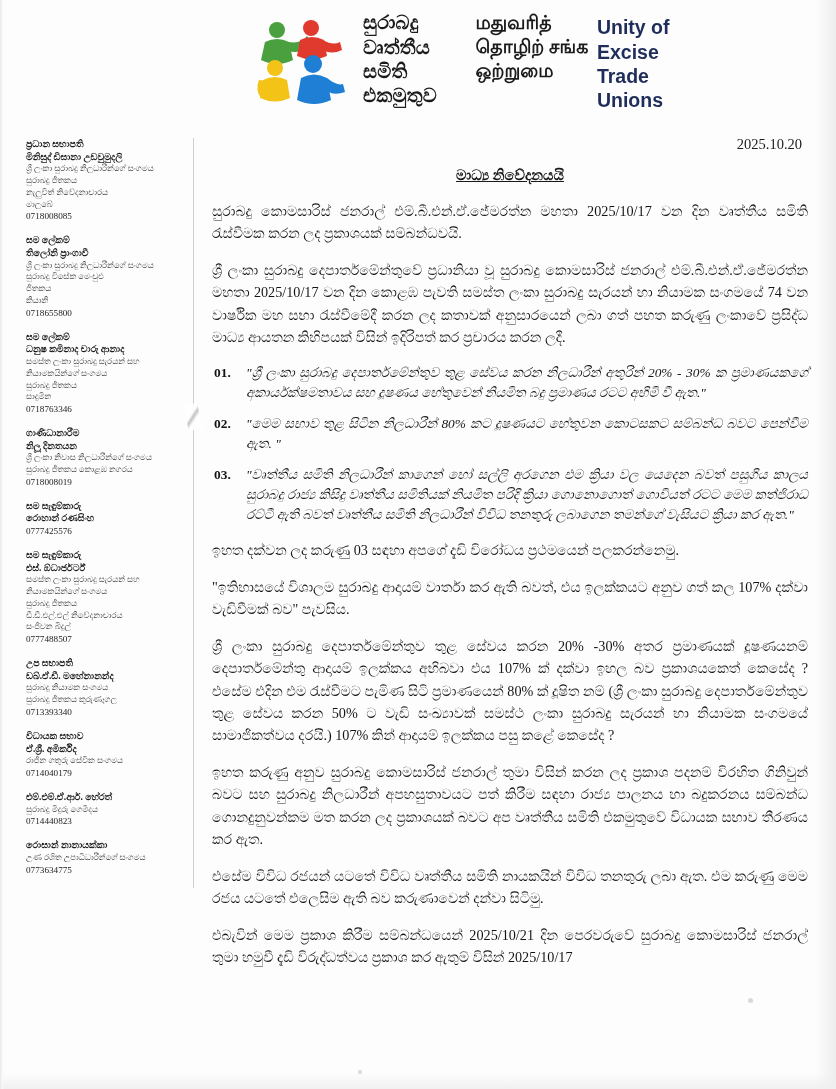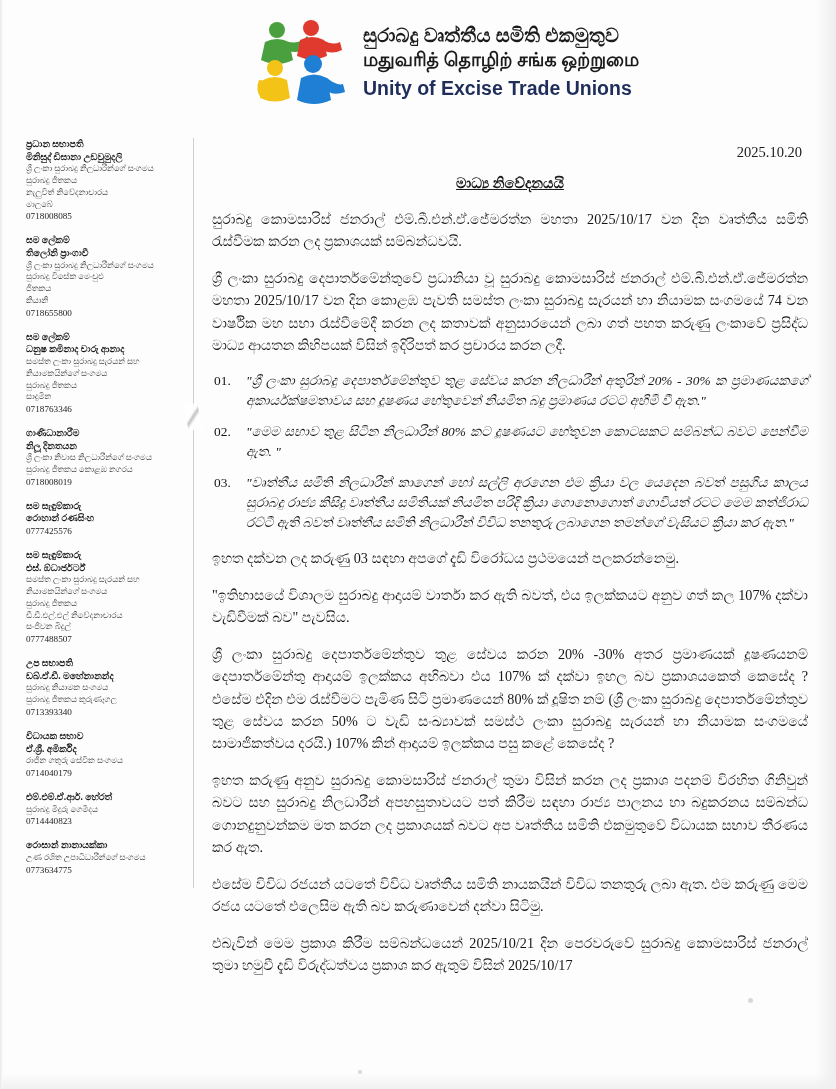--- a/index.html
+++ b/index.html
@@ -41,21 +41,21 @@
   }
   .logo-mark {
     width: 96px;
     height: 92px;
     position: relative;
     flex: 0 0 auto;
   }
   .logo-mark svg { display:block; }
   .logo-text {
     display: flex;
-    flex-direction: column;
+    flex-direction: row;
     justify-content: center;
     line-height: 1.25;
   }
   .logo-line-si {
     font-family: "Liberation Serif", serif;
     font-size: 19.5px;
     font-weight: bold;
     color: #1b1b1b;
     letter-spacing: 0.2px;
   }
@@ -110,21 +110,21 @@
     font-family: "Liberation Serif", serif;
     font-size: 9.2px;
     color: #1b1b1b;
     line-height: 1.4;
   }
 
   
   .body-col {
     position: absolute;
     left: 212px;
-    top: 144px;
+    top: 136px;
     width: 596px;
   }
   .date-line {
     text-align: right;
     font-size: 14.5px;
     font-family: "Liberation Serif", serif;
     color: #1b1b1b;
     margin-bottom: 14px;
     padding-right: 6px;
   }
@@ -157,21 +157,21 @@
     text-align: justify;
     font-style: italic;
     font-family: "Liberation Serif", serif;
     color: #141414;
   }
   .quote-list li .num {
     position: absolute;
     left: -32px;
     top: 0;
     font-style: normal;
-    font-weight: normal;
+    font-weight: bold;
   }
   .indent-quote {
     display: block;
     text-align: center;
     font-size: 14px;
     line-height: 1.55;
   }
   .scan-speck {
     position: absolute;
     background: #d8d8d8;

